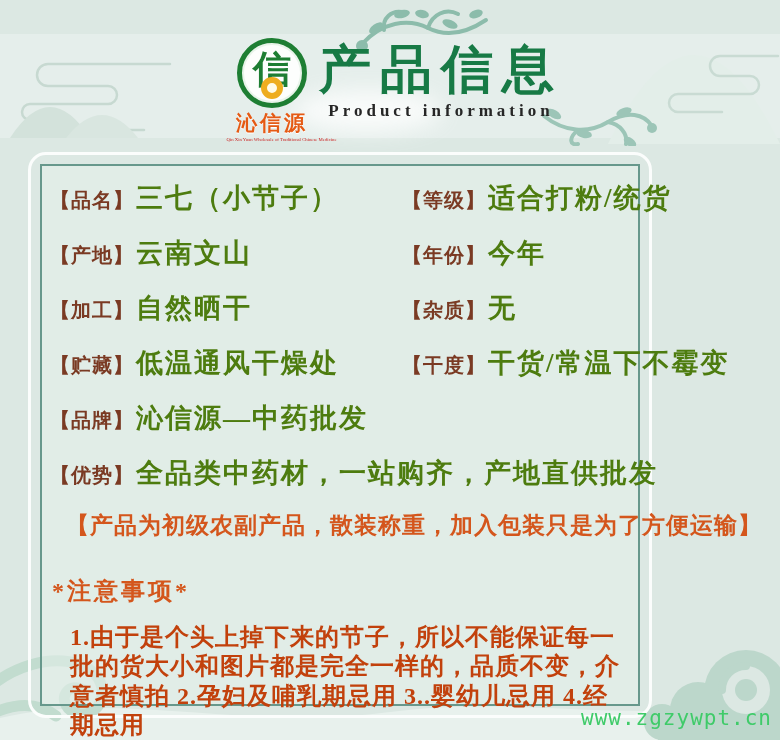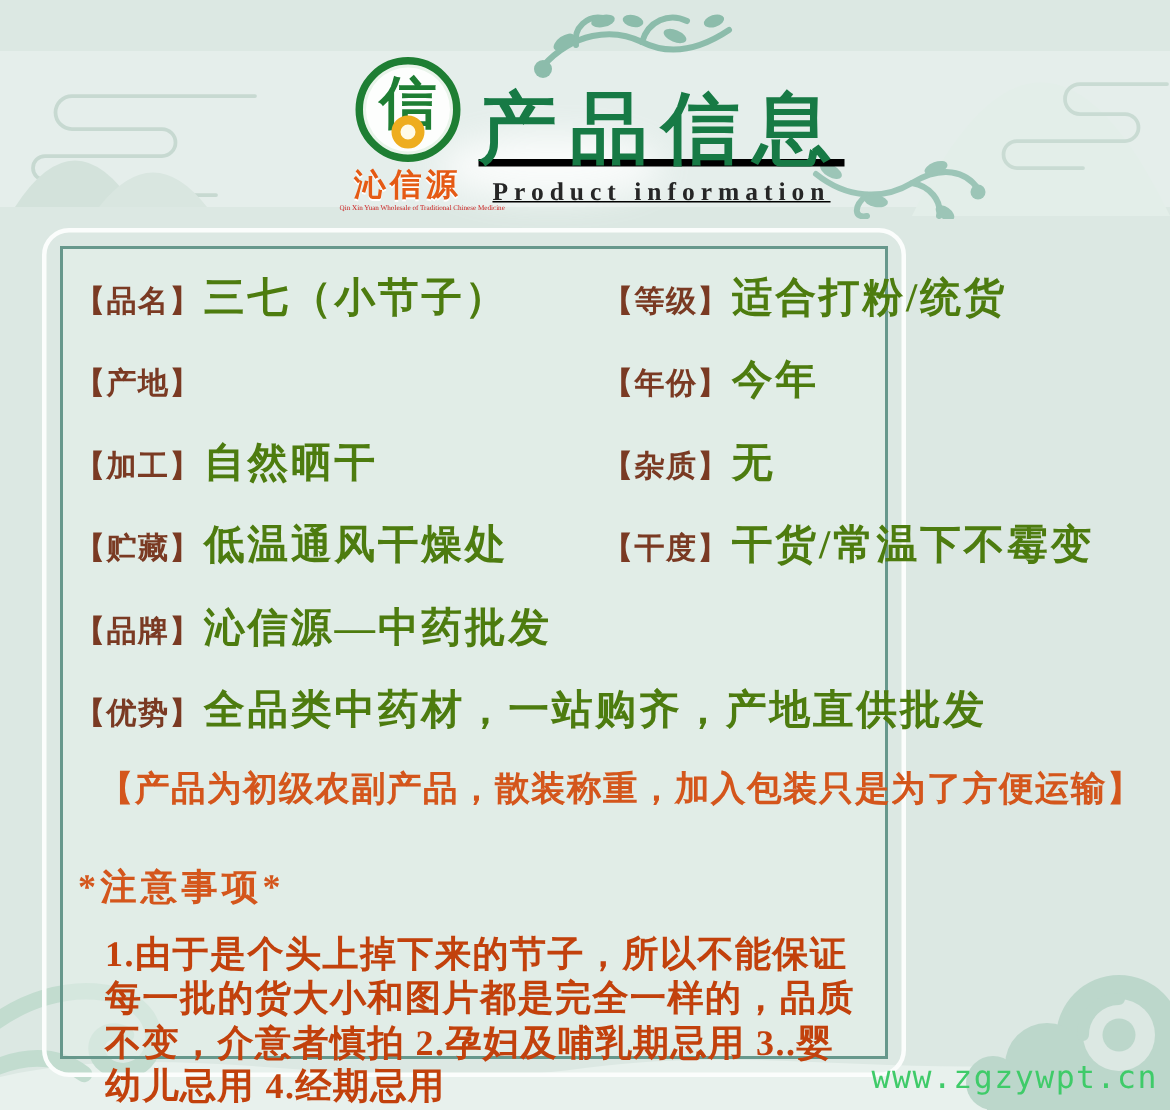--- a/index.html
+++ b/index.html
@@ -17,26 +17,26 @@
   .white-cloud { left:292px; top:90px; width:150px; height:42px; background:#ffffff; border-radius:50%; filter:blur(11px); opacity:.8; }
 
   
   .logo { position:absolute; left:224px; top:38px; width:96px; text-align:center; }
   .emblem { position:relative; width:70px; height:70px; margin:0 auto; border:5px solid #1e7e33; border-radius:50%; background:#fdfefd; box-shadow:inset 0 0 0 2px #e9f4ea; }
   .emblem-glyph { position:absolute; left:0; right:0; top:7px; color:#1e7e33; font-size:38px; font-weight:bold; line-height:1; }
   .emblem-coin { position:absolute; left:50%; bottom:4px; transform:translateX(-50%); width:22px; height:22px; border-radius:50%; background:#fffbe8; border:6px solid #eead1f; }
   .logo-cn { margin-top:1px; color:#e55a14; font-size:21px; font-weight:bold; letter-spacing:3px; white-space:nowrap; text-shadow:0 1px 0 #fff; }
   .logo-en { color:#c22; font-size:5px; white-space:nowrap; transform:scale(.95); }
 
-  .title-block { position:absolute; left:316px; top:57px; width:250px; text-align:center;text-decoration:underline; }
+  .title-block { position:absolute; left:316px; top:40px; width:250px; text-align:center; }
   .title { color:#177a45; font-size:52px; font-weight:bold; letter-spacing:9px; line-height:1.15; white-space:nowrap; }
   .subtitle { margin-top:1px; color:#262626; font-size:17px; font-weight:bold; letter-spacing:4px; white-space:nowrap; }
 
   
-  .panel { position:absolute; left:28px; top:152px; width:576px; height:566px; border:3px solid #fbfdfc; border-radius:18px; }
+  .panel { position:absolute; left:28px; top:152px; width:624px; height:566px; border:3px solid #fbfdfc; border-radius:18px; }
   .panel-inner { position:absolute; left:9px; top:9px; right:9px; bottom:9px; border:2px solid #67988c; background:rgba(229,240,235,.55); padding:14px 8px 0 8px; }
 
   .row { display:flex; align-items:baseline; margin-bottom:19px; white-space:nowrap; }
   .cell { display:flex; align-items:baseline; }
   .cell-left { flex:0 0 352px; }
   .lbl { font-size:20px; font-weight:bold; color:#7a3a23; letter-spacing:1px; }
   .val { font-size:27px; font-weight:bold; color:#4d7c0f; letter-spacing:2px; margin-left:2px;font-family:Liberation Serif, serif; }
   .lbl:empty, .val:empty { display:none; }
 
   .disclaimer { margin:4px 0 0 16px; color:#d4561c; font-size:23px; font-weight:bold; letter-spacing:1px; white-space:nowrap; }
@@ -152,20 +152,21 @@
       </div>
       <div class="cell">
         <span class="lbl">【等级】</span>
         <span class="val">适合打粉/统货</span>
       </div>
     </div>
 
     <div class="row">
       <div class="cell cell-left">
         <span class="lbl">【产地】</span>
+        <span class="val">云南文山</span>
       </div>
       <div class="cell">
         <span class="lbl">【年份】</span>
         <span class="val">今年</span>
       </div>
     </div>
 
     <div class="row">
       <div class="cell cell-left">
         <span class="lbl">【加工】</span>

